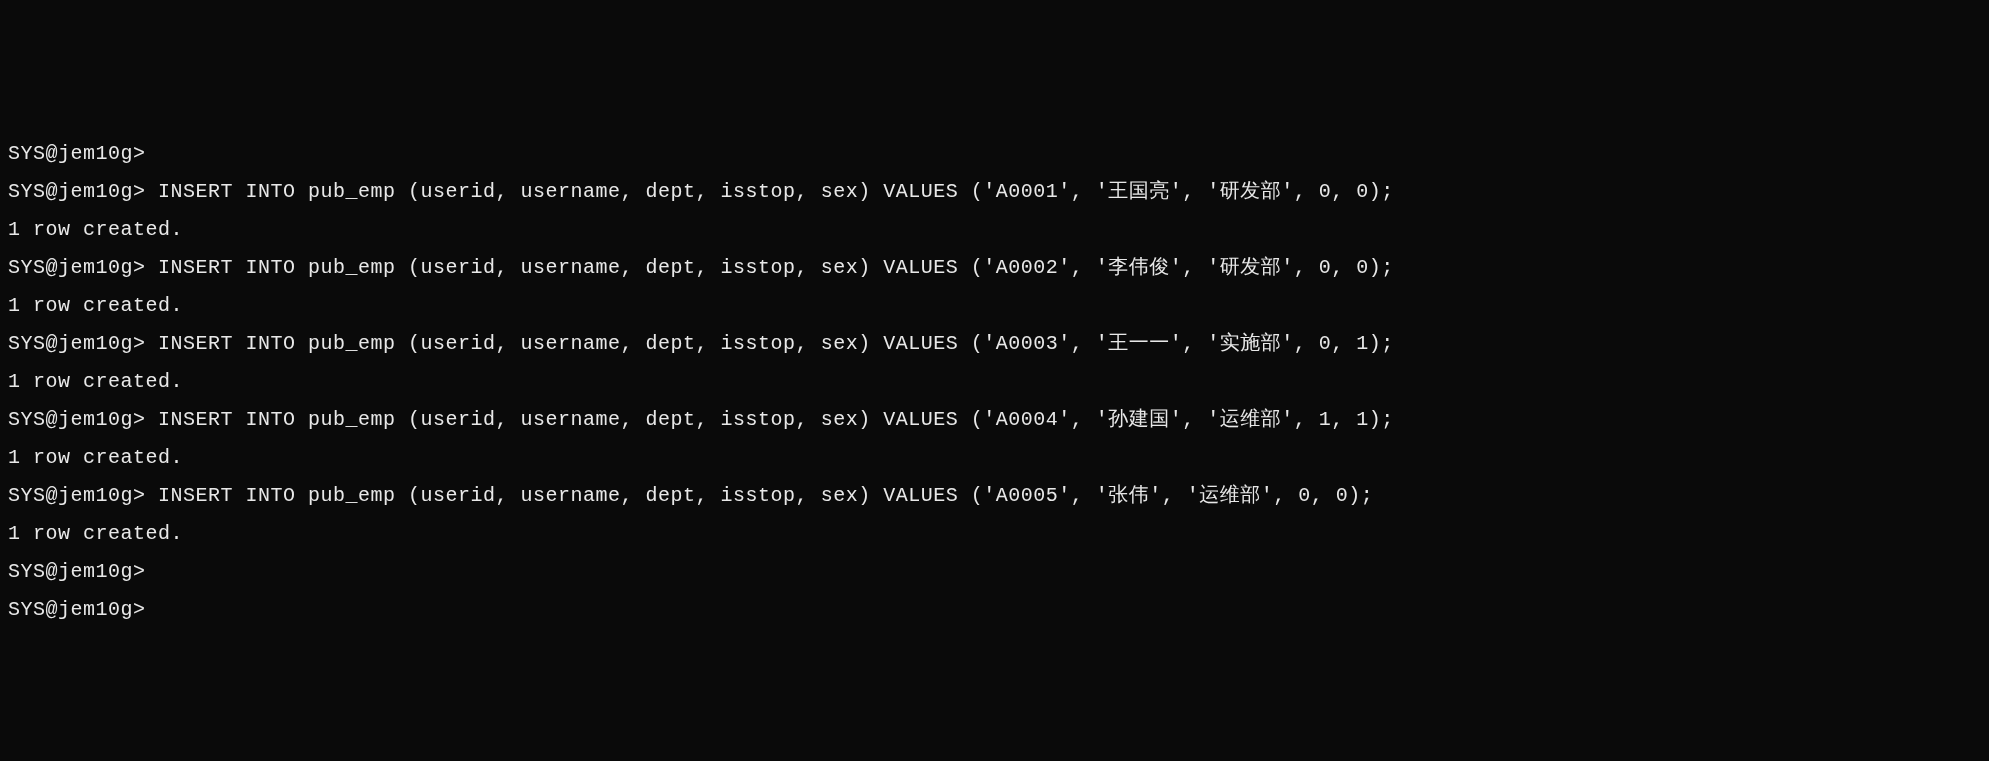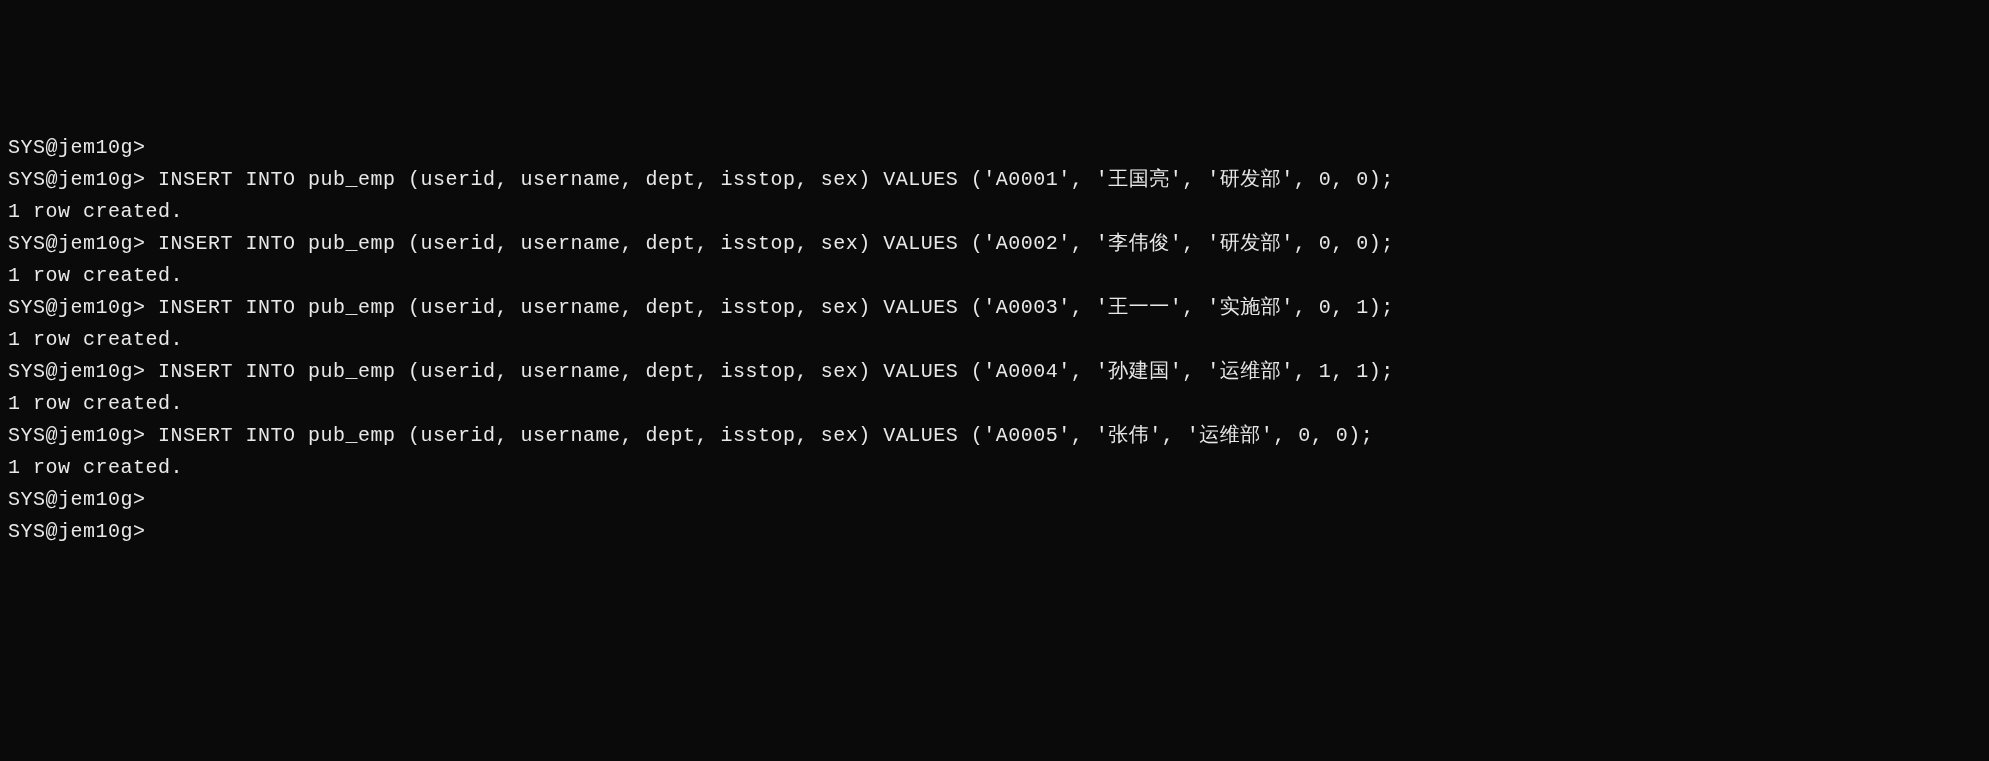--- a/index.html
+++ b/index.html
@@ -12,20 +12,21 @@
       color: #e8e8e8;
       font-family: "Courier New", "Consolas", monospace;
       font-size: 20px;
       line-height: 1.6;
       padding: 4px 8px;
       white-space: pre;
       letter-spacing: 0.5px;
     }
     .terminal-line {
       display: block;
+      margin-top: 6px;
     }
   </style>
 </head>
 <body>
 
 
 
 <div><span class="terminal-line">SYS@jem10g&gt;</span><span class="terminal-line">SYS@jem10g&gt; INSERT INTO pub_emp (userid, username, dept, isstop, sex) VALUES ('A0001', '王国亮', '研发部', 0, 0);</span><span class="terminal-line"></span><span class="terminal-line">1 row created.</span><span class="terminal-line"></span><span class="terminal-line">SYS@jem10g&gt; INSERT INTO pub_emp (userid, username, dept, isstop, sex) VALUES ('A0002', '李伟俊', '研发部', 0, 0);</span><span class="terminal-line"></span><span class="terminal-line">1 row created.</span><span class="terminal-line"></span><span class="terminal-line">SYS@jem10g&gt; INSERT INTO pub_emp (userid, username, dept, isstop, sex) VALUES ('A0003', '王一一', '实施部', 0, 1);</span><span class="terminal-line"></span><span class="terminal-line">1 row created.</span><span class="terminal-line"></span><span class="terminal-line">SYS@jem10g&gt; INSERT INTO pub_emp (userid, username, dept, isstop, sex) VALUES ('A0004', '孙建国', '运维部', 1, 1);</span><span class="terminal-line"></span><span class="terminal-line">1 row created.</span><span class="terminal-line"></span><span class="terminal-line">SYS@jem10g&gt; INSERT INTO pub_emp (userid, username, dept, isstop, sex) VALUES ('A0005', '张伟', '运维部', 0, 0);</span><span class="terminal-line"></span><span class="terminal-line">1 row created.</span><span class="terminal-line"></span><span class="terminal-line">SYS@jem10g&gt; </span><span class="terminal-line">SYS@jem10g&gt;</span></div>
 
 

